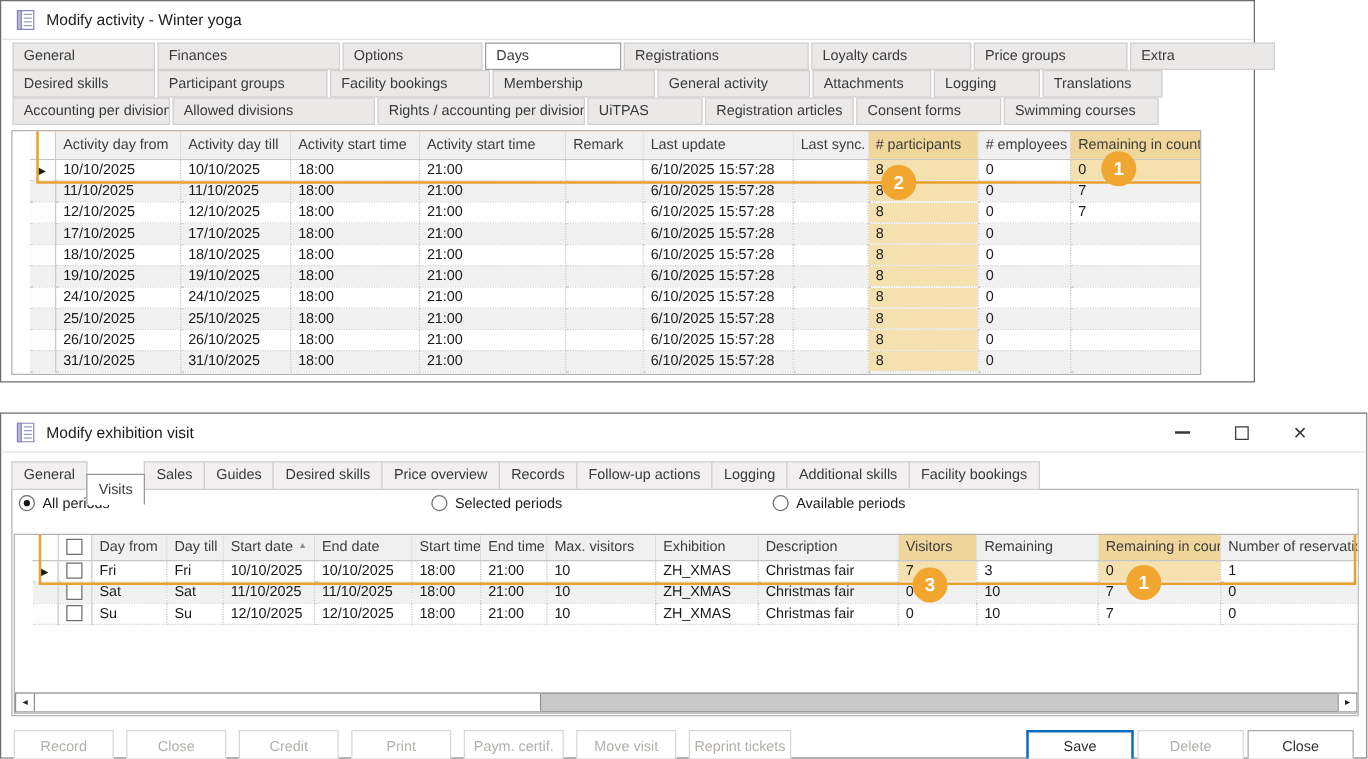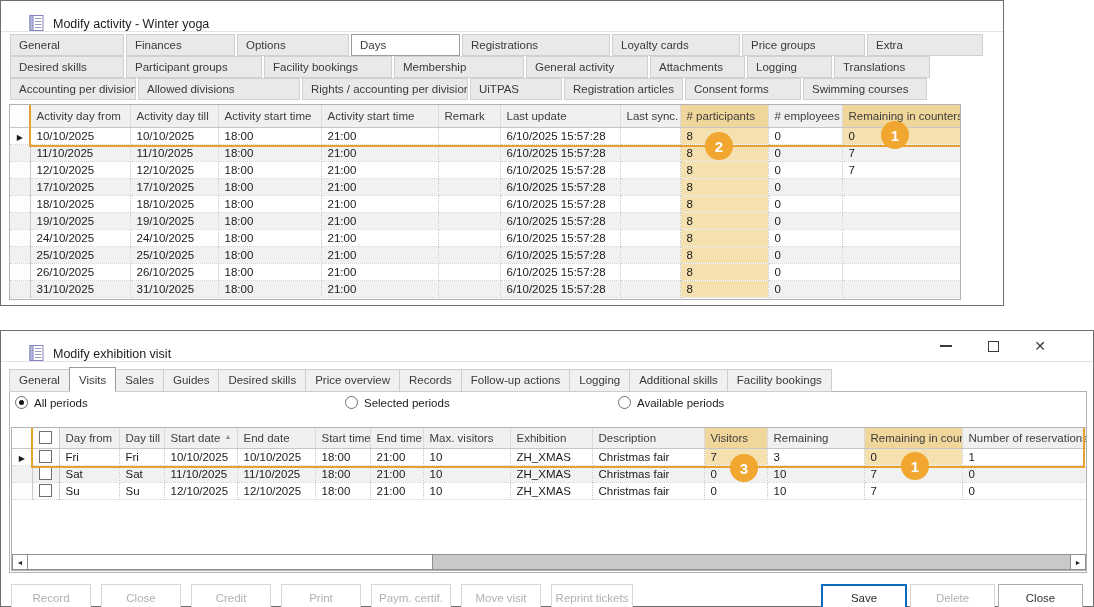--- a/index.html
+++ b/index.html
@@ -6,66 +6,66 @@
   html,body { margin:0; padding:0; }
   body {
     width:1094px; height:607px; position:relative; overflow:hidden;
     background:#fff; font-family:"Liberation Sans", sans-serif; color:#1a1a1a;
     -webkit-font-smoothing:antialiased;
   }
   .win { position:absolute; background:#fff; border:1px solid #6e6e6e; }
   .win-top { left:0; top:0; width:1004px; height:306px; }
   .win-bottom { left:0; top:330px; width:1094px; height:277px; }
 
-  .titlebar { height:31px; display:flex; align-items:flex-end; padding-left:28px; gap:9px;
+  .titlebar { height:31px; display:flex; align-items:center; padding-left:12px; gap:9px;
               border-bottom:1px solid #e4e4e4; position:relative; }
   .titlebar .title { font-size:12.5px; color:#1c1c1c; }
 
   
   .wc { position:absolute; top:3px; width:32px; height:24px; display:flex; align-items:center; justify-content:center; cursor:default; }
   .wc-min { left:929px; } .wc-max { left:976px; } .wc-close { left:1023px; }
   .wc-min i { display:block; width:12px; height:1.6px; background:#3a3a3a; }
   .wc-max i { display:block; width:11px; height:11px; border:1.4px solid #3a3a3a; background:#fff; }
   .wc-close i { font-style:normal; font-size:14px; color:#3a3a3a; line-height:14px; }
 
   
   .tstrip { position:absolute; left:9px; display:flex; }
   .tr1 { top:33px; } .tr2 { top:55px; } .tr3 { top:77px; }
   .ttab { height:22px; line-height:20px; background:#ebe8e8; border:1px solid #d2cfcf;
           font-size:11.5px; color:#3a3a3a; padding-left:8px; margin-right:2px;
           white-space:nowrap; overflow:hidden; }
   .ttab.sel { background:#fff; border-color:#9f9d9d; z-index:3; }
-  .tr1 .ttab:nth-child(1){width:114px}.tr1 .ttab:nth-child(2){width:109px}
+  .tr1 .ttab:nth-child(1){width:114px}.tr1 .ttab:nth-child(2){width:146px}
   .tr1 .ttab:nth-child(3){width:112px}.tr1 .ttab:nth-child(4){width:109px}
   .tr1 .ttab:nth-child(5){width:148px}.tr1 .ttab:nth-child(6){width:128px}
   .tr1 .ttab:nth-child(7){width:123px}.tr1 .ttab:nth-child(8){width:116px}
   .tr2 .ttab:nth-child(1){width:114px}.tr2 .ttab:nth-child(2){width:136px}
   .tr2 .ttab:nth-child(3){width:128px}.tr2 .ttab:nth-child(4){width:130px}
   .tr2 .ttab:nth-child(5){width:122px}.tr2 .ttab:nth-child(6){width:95px}
   .tr2 .ttab:nth-child(7){width:85px}.tr2 .ttab:nth-child(8){width:96px}
   .tr3 .ttab:nth-child(1){width:126px}.tr3 .ttab:nth-child(2){width:162px}
   .tr3 .ttab:nth-child(3){width:166px}.tr3 .ttab:nth-child(4){width:92px}
   .tr3 .ttab:nth-child(5){width:119px}.tr3 .ttab:nth-child(6){width:116px}
   .tr3 .ttab:nth-child(7){width:124px}
 
   
   .btabs { position:absolute; left:8px; top:36px; height:25px; display:flex; z-index:2; }
   .btab { margin-top:2px; height:23px; line-height:21px; padding:0 9px; background:#f1efef;
           border:1px solid #cfcccc; margin-right:-1px; font-size:11.5px; color:#3a3a3a; white-space:nowrap; }
-  .btab.sel { margin-top:0; height:25px; line-height:24px; background:#fff; border-color:#9b9999;
+  .btab.sel { margin-top:12px; height:25px; line-height:24px; background:#fff; border-color:#9b9999;
               border-bottom-color:#fff; z-index:3; position:relative; }
 
   .panel { position:absolute; left:8px; top:60px; width:1078px; height:182px; border:1px solid #b5b3b3; background:#fff; }
 
   .radio-item { position:absolute; top:65px; display:flex; align-items:center; gap:6px; font-size:11.5px; color:#1c1c1c; }
   .rb { width:13px; height:13px; border-radius:50%; border:1px solid #6d6d6d; background:#fff; position:relative; flex:0 0 auto; }
   .rb.on::after { content:""; position:absolute; inset:3px; background:#151515; border-radius:50%; }
 
   
-  .grid { position:absolute; background:#fff; border:1px solid #b3b1b1; overflow:hidden; }
+  .grid { position:absolute; background:#fff; border:1px solid #b3b1b1; overflow:hidden;padding-left:14px; }
   .grid-top { left:8px; top:103px; width:952px; height:196px; }
   .grid-bottom { left:10px; top:96px; width:1076px; height:144px; }
   .grid table { border-collapse:collapse; table-layout:fixed; }
   .grid-top table { width:950px; } .grid-bottom table { width:1074px; }
   .grid th { height:22px; background:#f1f0f0; font-weight:normal; font-size:11.5px; color:#3d3d3d;
              text-align:left; padding:0 2px 0 6px; border-right:1px solid #dbdbdb; border-bottom:1px solid #c6c6c6;
              white-space:nowrap; overflow:hidden; position:relative; }
   .grid-bottom th { height:20px; }
   .grid td { height:17px; font-size:11.5px; color:#1a1a1a; padding:0 2px 0 6px; background:#fff;
              border-right:1px dotted #c4c4c4; border-bottom:1px dotted #d2d2d2; white-space:nowrap; overflow:hidden; }

